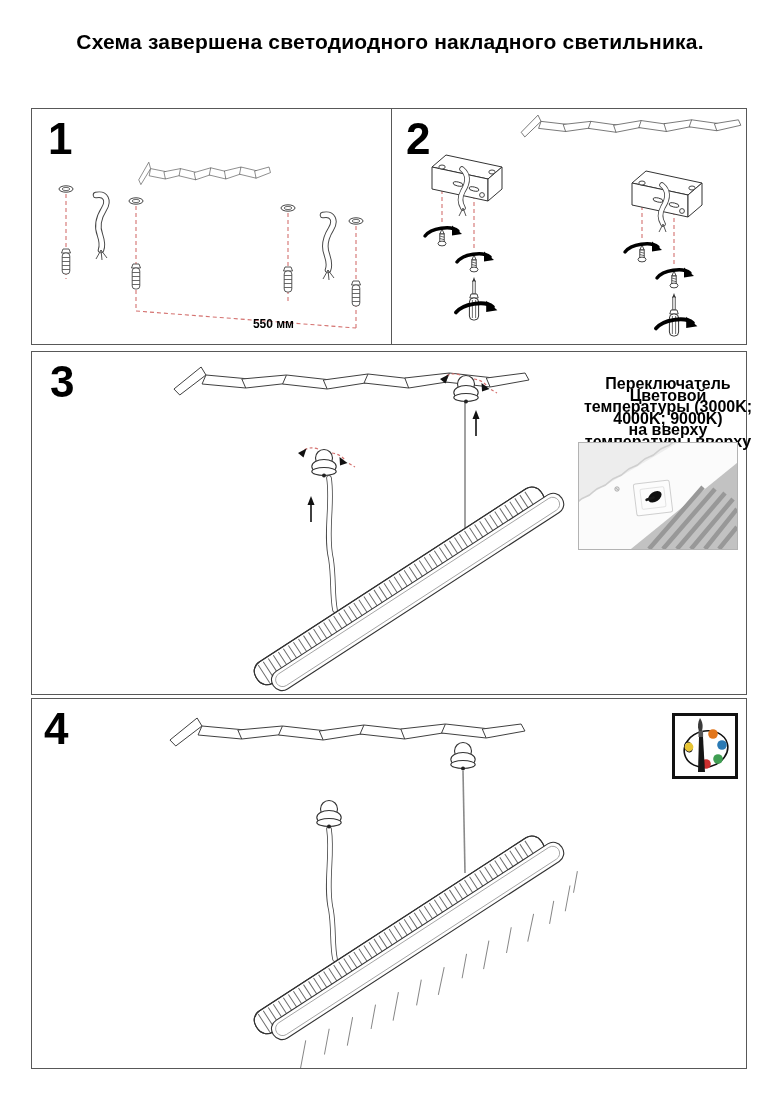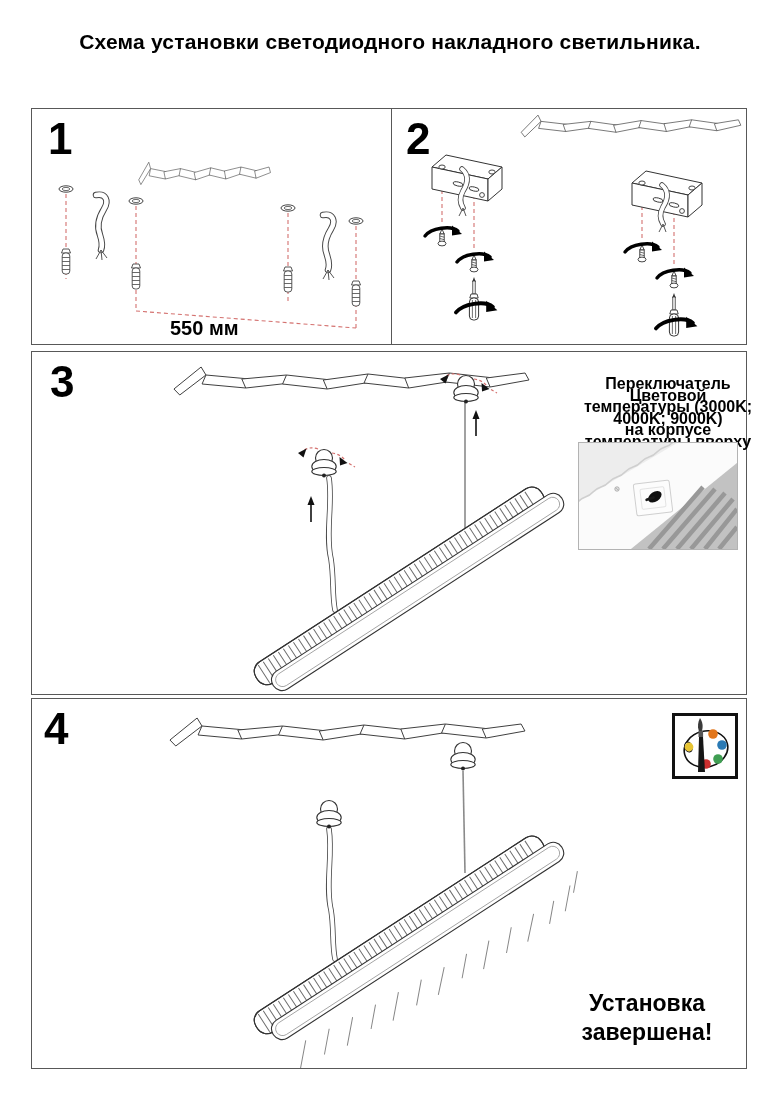--- a/index.html
+++ b/index.html
@@ -5,21 +5,21 @@
   html,body{margin:0;padding:0;background:#fff;}
   body{width:780px;height:1107px;position:relative;font-family:"Liberation Sans",sans-serif;color:#000;overflow:hidden;}
   .title{position:absolute;top:30px;left:0;width:780px;text-align:center;font-size:21px;font-weight:bold;letter-spacing:.2px;}
   .panel{position:absolute;border:1px solid #585858;background:#fff;box-sizing:border-box;}
   .p1{left:31px;top:108px;width:361px;height:237px;}
   .p2{left:391px;top:108px;width:356px;height:237px;}
   .p3{left:31px;top:351px;width:716px;height:344px;}
   .p4{left:31px;top:698px;width:716px;height:371px;}
   .stepnum{position:absolute;font-size:44px;font-weight:bold;line-height:1;z-index:5;}
   .panel svg.scene{position:absolute;left:0;top:0;}
-  .dim-label{position:absolute;left:138px;top:208px;width:124px;text-align:left;font-size:20px;font-weight:bold;}
+  .dim-label{position:absolute;left:138px;top:208px;width:124px;text-align:right;font-size:12px;font-weight:bold;}
   .note{position:absolute;left:540px;top:26px;width:192px;text-align:center;font-size:16px;line-height:11.6px;font-weight:bold;}
   .photo{position:absolute;left:546px;top:90px;width:158px;height:106px;border:1px solid #b3b3b3;box-sizing:content-box;}
   .palette-box{position:absolute;left:640px;top:14px;width:60px;height:60px;border:3px solid #111;background:#fff;}
   .done{position:absolute;left:506px;top:290px;width:218px;text-align:center;font-size:23px;font-weight:bold;line-height:1.28;}
   .rd{stroke:#d4716f;stroke-width:1.1;stroke-dasharray:4 3;fill:none;}
   .rdd{stroke:#d4716f;stroke-width:1.2;stroke-dasharray:3 2.4;fill:none;}
   .cab{stroke:#8a8a8a;stroke-width:1.6;}
   .wo{stroke:#444;stroke-width:6.5;fill:none;stroke-linecap:round;}
   .wi{stroke:#fff;stroke-width:4.6;fill:none;stroke-linecap:round;}
   .wo2{stroke:#444;stroke-width:5.5;fill:none;stroke-linecap:round;}
@@ -119,21 +119,21 @@
     <rect x="14" y="20.5" width="336" height="14" rx="7" fill="none" stroke="#999" stroke-width="0.8"></rect>
   </g>
   <g id="rays">
     <path d="M34,50 l-20,21 M60,53 l-18,19 M86,56 l-20,21 M112,58 l-17,18 M138,60 l-20,21
              M164,62 l-18,19 M190,64 l-20,20 M216,65 l-17,18 M242,66 l-20,21 M268,67 l-18,19
              M294,68 l-20,20 M318,68 l-16,17 M340,64 l-18,19 M354,56 l-15,16" stroke="#878787" stroke-width="1" fill="none"></path>
   </g>
  </defs>
 </svg>
 
-<div class="title">Схема установки светодиодного накладного светильника.</div>
+<div class="title">Схема завершена светодиодного накладного светильника.</div>
 
 <div class="panel p1">
   <div class="stepnum" style="left:16px;top:8px;">1</div>
   <svg class="scene" width="359" height="235" viewBox="0 0 359 235">
     <use href="#zz" transform="translate(106,50) scale(0.36,0.8)"></use>
     <g>
       <line class="rd" x1="34" y1="85" x2="34" y2="170"></line>
       <use href="#hole" transform="translate(34,80)"></use>
       <use href="#dowel" transform="translate(34,140)"></use>
       <line class="rd" x1="104" y1="97" x2="104" y2="202"></line>
@@ -189,21 +189,21 @@
     <use href="#canopy" transform="translate(292,118)"></use>
     <use href="#redarcs" transform="translate(292,118)"></use>
     <use href="#uparrow" transform="translate(279,144)"></use>
     <g transform="translate(218,316) rotate(-33)">
       <use href="#fixture"></use>
     </g>
   </svg>
   <div class="note">
     <div>Переключатель Цветовой</div>
     <div>температуры (3000K; 4000K; 9000K)</div>
-    <div>на корпусе</div>
+    <div>на вверху</div>
     <div>температуры вверху</div>
   </div>
   <div class="photo">
     <svg width="158" height="106" viewBox="0 0 158 106">
       <rect x="0" y="0" width="158" height="106" fill="#ededed"></rect>
       <polygon points="0,58 98,0 158,0 158,20 52,106 0,106" fill="#fbfbfb"></polygon>
       <polygon points="52,106 158,20 158,106" fill="#c2c2c2"></polygon>
       <path d="M70,106 L124,44 M84,106 L136,46 M98,106 L146,50 M112,106 L154,56 M126,106 L158,66 M140,106 L158,84" stroke="#989898" stroke-width="4.5" fill="none"></path>
       <path d="M-2,60 C4,52 8,56 14,49 C20,42 24,46 30,39 C36,32 40,36 46,29 C52,22 56,26 62,19 C68,12 72,16 78,9 C84,2 88,6 94,-1" stroke="#cfcfcf" stroke-width="1.6" fill="none"></path>
       <g transform="translate(74,55) rotate(-7)">
@@ -243,17 +243,13 @@
       <circle cx="43" cy="43" r="4.8" fill="#3f9e52"></circle>
       <circle cx="31" cy="48" r="4.8" fill="#cc2f2f"></circle>
       <circle cx="14" cy="31" r="4.4" fill="#e7c433"></circle>
       <g>
         <path d="M25,2 C27.5,6 28.5,10 26.8,15 L23.8,15 C22.2,10 23,6 25,2 Z" fill="#3a3a3a"></path>
         <rect x="23.5" y="15" width="4.6" height="6" fill="#555"></rect>
         <path d="M24,21 L28,21 L30,56 L23,56 Z" fill="#161616"></path>
       </g>
     </svg>
   </div>
-  <div class="done">
-    <div>Установка</div>
-    <div>завершена!</div>
-  </div>
 </div>
 
 </body></html>

